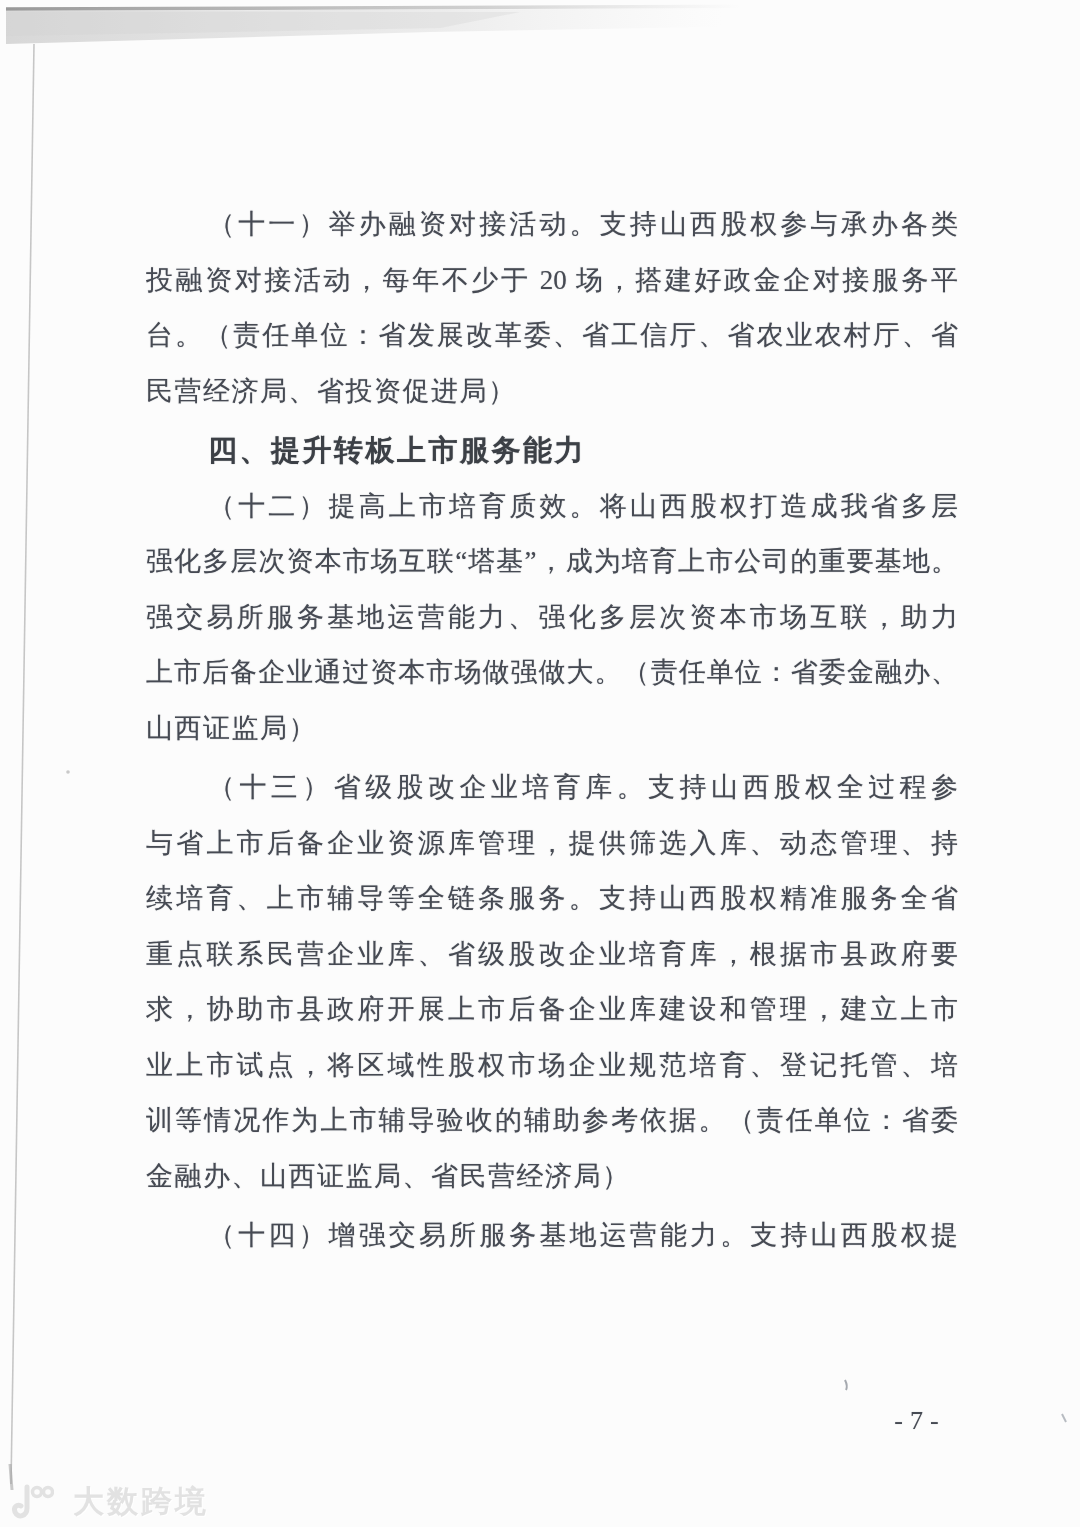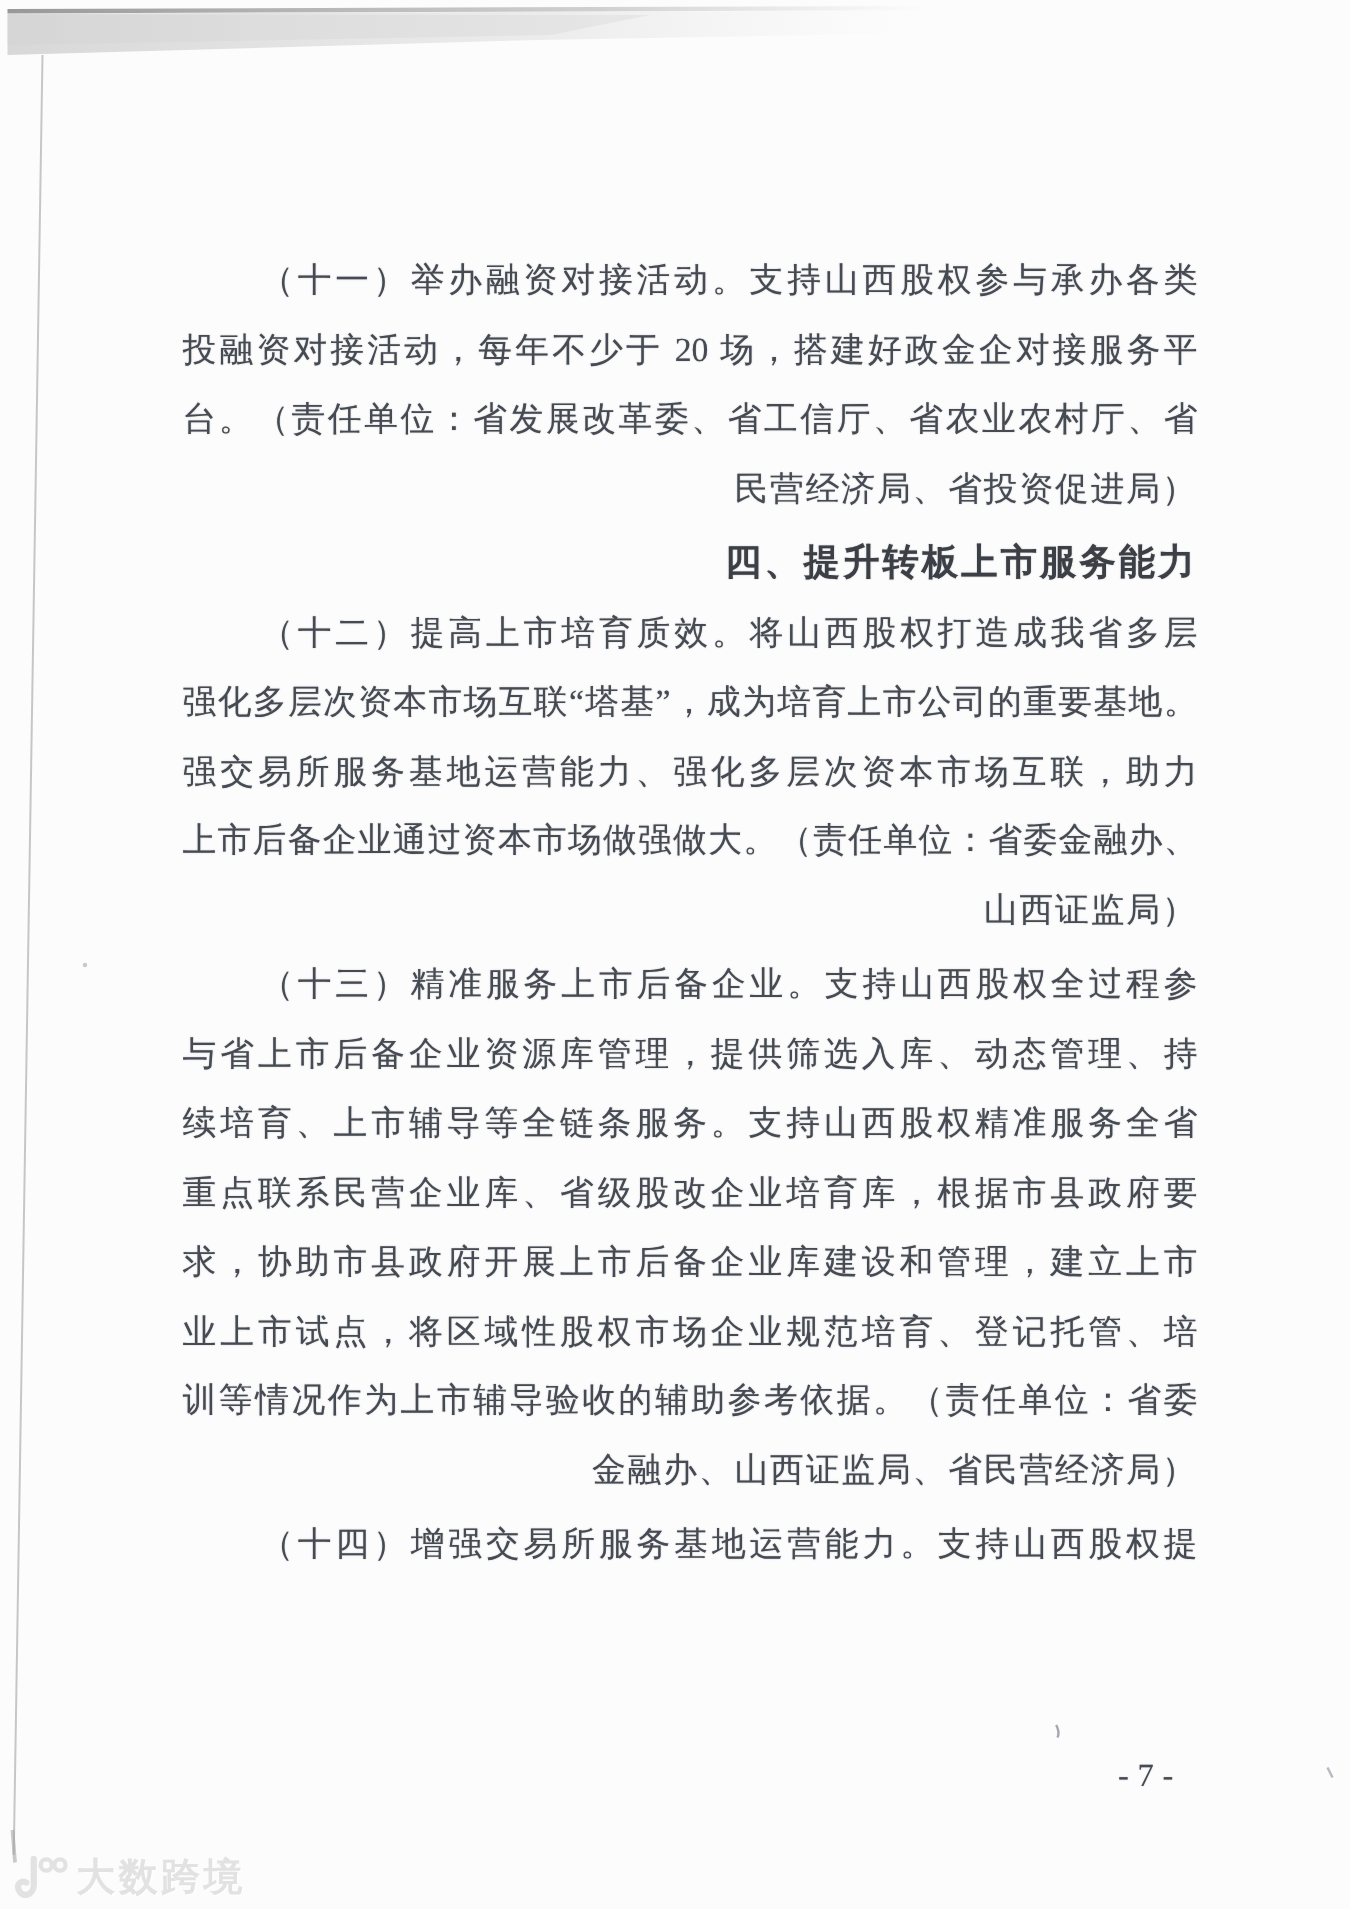--- a/index.html
+++ b/index.html
@@ -14,42 +14,41 @@
   .artifacts{position:absolute;inset:0;width:100%;height:100%;pointer-events:none;}
   .doc{
     position:absolute;left:146px;top:197px;width:812px;
     color:var(--ink,#464a53);
     font-size:27px;
   }
   .line{
     line-height:55.5px;height:55.5px;
     text-shadow:0 0 1px rgba(70,76,86,.5);
     overflow:hidden;
-    text-align:right;
   }
   .line.full,.line.first{text-align:justify;text-align-last:justify;}
   .line.first{padding-left:62px;}
   .line.last{letter-spacing:1.5px;}
   .line.last + .line.first, .line.last + .line.heading{margin-top:4px;}
   .line.heading{
     font-family:Liberation Sans, sans-serif;
     font-weight:700;font-size:29px;letter-spacing:2.5px;
     padding-left:62px;
     color:var(--heading_ink,#3c4046);
     text-shadow:0 0 1px rgba(55,60,68,.55);
   }
   .pageno{
     position:absolute;left:872px;top:1406px;width:96px;
     text-align:center;font-size:26px;letter-spacing:7px;
     color:var(--ink,#464a53);
     text-shadow:0 0 1px rgba(70,76,86,.4);
   }
   .watermark{
     position:absolute;left:8px;top:1481px;
-    display:flex;align-items:center;gap:7px;
+    display:flex;align-items:center;gap:19px;
     color:var(--watermark,#e2e2e2);
   }
   .watermark .wm-text{
     font-family:"Liberation Sans","DejaVu Sans",sans-serif;
     font-weight:700;font-size:31px;letter-spacing:3px;
     text-shadow:1px 1px 0 #ffffff;
   }
 </style>
 </head>
 <body>
@@ -83,21 +82,21 @@
       <div class="line first">（十一）举办融资对接活动。支持山西股权参与承办各类</div>
       <div class="line full">投融资对接活动，每年不少于 20 场，搭建好政金企对接服务平</div>
       <div class="line full">台。（责任单位：省发展改革委、省工信厅、省农业农村厅、省</div>
       <div class="line last">民营经济局、省投资促进局）</div>
       <div class="line heading">四、提升转板上市服务能力</div>
       <div class="line first">（十二）提高上市培育质效。将山西股权打造成我省多层</div>
       <div class="line full">强化多层次资本市场互联“塔基”，成为培育上市公司的重要基地。</div>
       <div class="line full">强交易所服务基地运营能力、强化多层次资本市场互联，助力</div>
       <div class="line full">上市后备企业通过资本市场做强做大。（责任单位：省委金融办、</div>
       <div class="line last">山西证监局）</div>
-      <div class="line first">（十三）精准服务上市后备企业。支持山西股权全过程参</div>
+      <div class="line first">（十三）省级股改企业培育库。支持山西股权全过程参</div>
       <div class="line full">与省上市后备企业资源库管理，提供筛选入库、动态管理、持</div>
       <div class="line full">续培育、上市辅导等全链条服务。支持山西股权精准服务全省</div>
       <div class="line full">重点联系民营企业库、省级股改企业培育库，根据市县政府要</div>
       <div class="line full">求，协助市县政府开展上市后备企业库建设和管理，建立上市</div>
       <div class="line full">业上市试点，将区域性股权市场企业规范培育、登记托管、培</div>
       <div class="line full">训等情况作为上市辅导验收的辅助参考依据。（责任单位：省委</div>
       <div class="line last">金融办、山西证监局、省民营经济局）</div>
       <div class="line first">（十四）增强交易所服务基地运营能力。支持山西股权提</div>
     </main>
 

